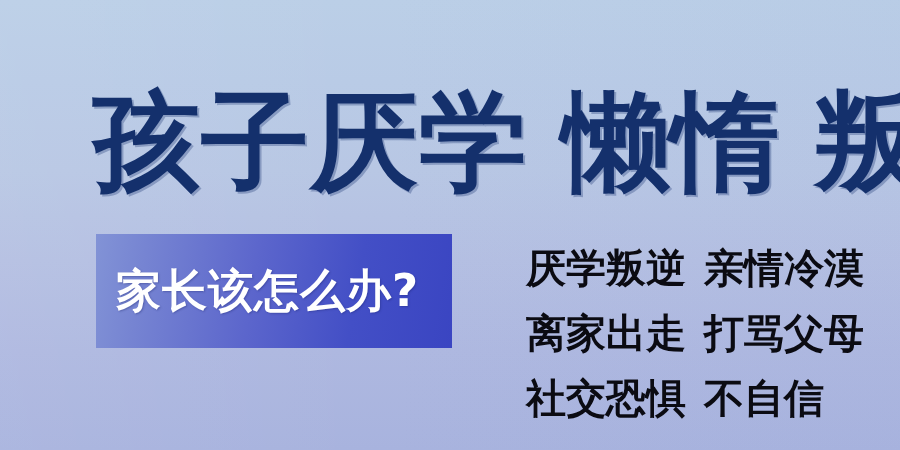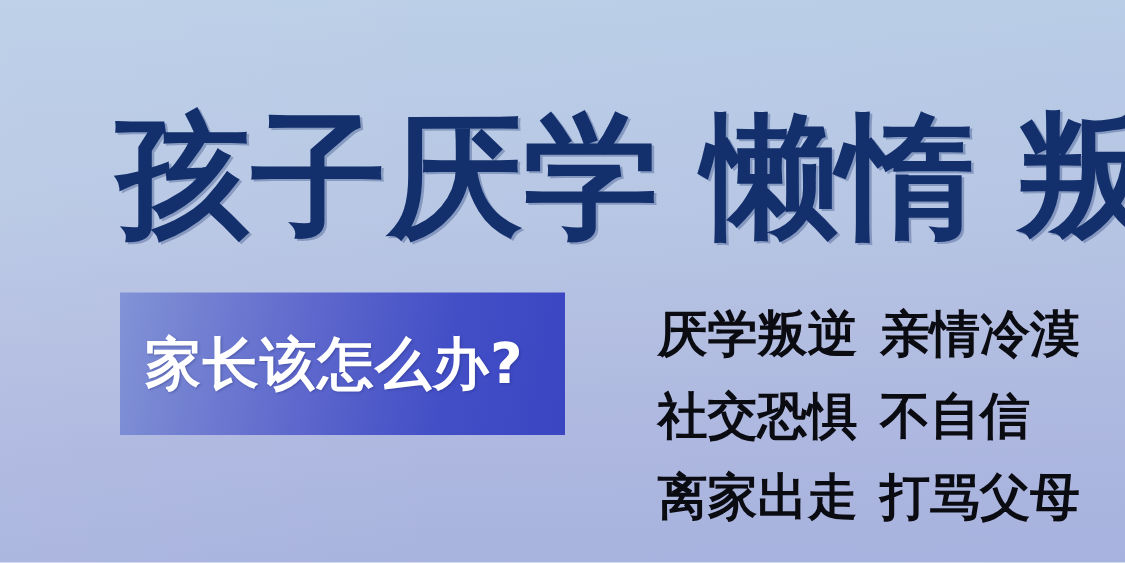--- a/index.html
+++ b/index.html
@@ -116,17 +116,17 @@
   <div class="headline">
     <span class="grp">孩子厌学</span><span class="gap"></span><span class="grp">懒惰</span><span class="gap"></span><span class="grp">叛逆</span>
   </div>
 
   <div class="cta-box">
     <div class="cta-text">家长该怎么办?</div>
   </div>
 
   <div class="symptoms">
     <span class="sym-line"><span>厌学叛逆</span><span class="sym-gap"></span><span>亲情冷漠</span></span>
+    <span class="sym-line"><span>离家出走</span><span class="sym-gap"></span><span>打骂父母</span></span>
     <span class="sym-line"><span>社交恐惧</span><span class="sym-gap"></span><span>不自信</span></span>
-    <span class="sym-line"><span>离家出走</span><span class="sym-gap"></span><span>打骂父母</span></span>
   </div>
 
 </div>
 
 </body></html>

